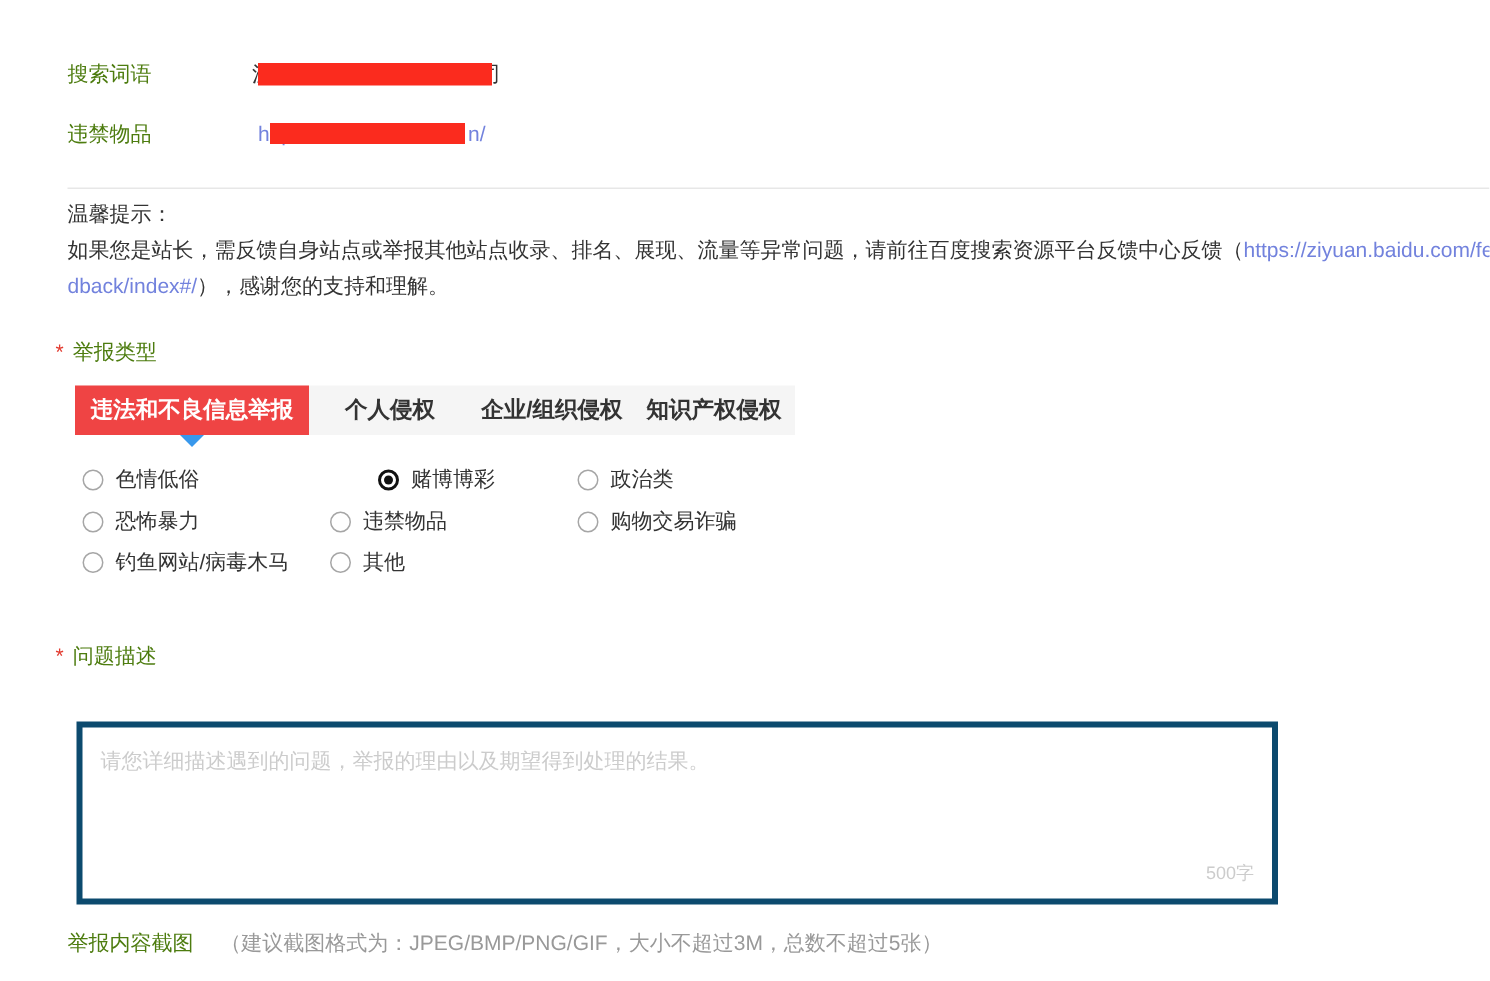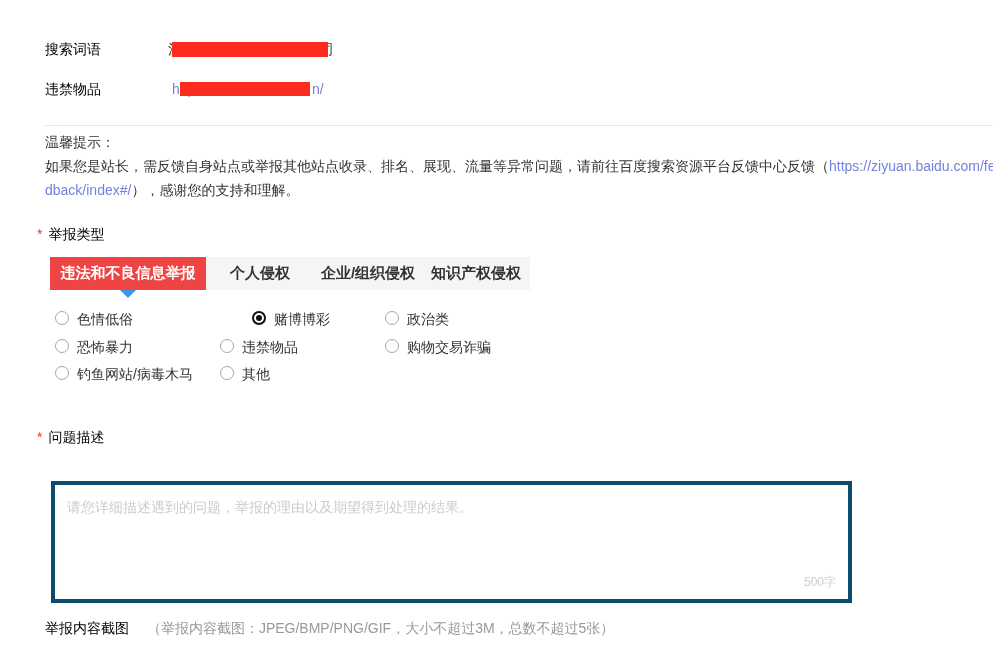--- a/index.html
+++ b/index.html
@@ -3,21 +3,21 @@
 <meta charset="utf-8">
 <style>
   html,body{margin:0;padding:0;}
   body{
     width:993px;height:654px;position:relative;overflow:hidden;
     background:#ffffff;
     font-family:"Liberation Sans","DejaVu Sans",sans-serif;
     font-size:14px;color:#333;
   }
   .abs{position:absolute;}
-  .label{color:#000000;font-size:14px;}
+  .label{color:#4d7c0f;font-size:14px;}
   .req-star{color:#e23b30;margin-right:6px;font-size:14px;}
 
   
   .field-label{left:45px;}
   .redact-wrap{left:168px;height:18px;}
   .redact-block{
     position:absolute;background:#fb2b1e;z-index:2;
   }
   .peek{position:absolute;color:#333;z-index:1;}
   .link-text{color:#7282dd;}
@@ -37,21 +37,21 @@
     font-weight:bold;font-size:15px;color:#333;width:108px;cursor:pointer;
   }
   .tab.active{background:#ef4444;color:#fff;width:156px;}
   .tab-pointer{
     left:120px;top:290px;width:0;height:0;
     border-left:8px solid transparent;border-right:8px solid transparent;
     border-top:8px solid #3898ec;
   }
 
   
-  .radio-opt{display:flex;align-items:flex-start;cursor:pointer;height:18px;}
+  .radio-opt{display:flex;align-items:center;cursor:pointer;height:18px;}
   .radio-circle{
     width:14px;height:14px;border:1px solid #a6a6a6;border-radius:50%;
     background:#fff;box-sizing:border-box;flex:none;
   }
   .radio-opt.selected .radio-circle{
     border:2px solid #111;display:flex;align-items:center;justify-content:center;
   }
   .radio-opt.selected .radio-dot{
     width:6px;height:6px;border-radius:50%;background:#111;
   }
@@ -144,14 +144,14 @@
 <div class="abs" style="left:37px;top:429px;">
   <span class="req-star">*</span><span class="label">问题描述</span>
 </div>
 <div class="abs desc-box">
   <textarea placeholder="请您详细描述遇到的问题，举报的理由以及期望得到处理的结果。" style=""></textarea>
   <span class="char-counter">500字</span>
 </div>
 
 <div class="abs" style="left:45px;top:620px;white-space:nowrap;">
   <span class="label">举报内容截图</span>
-  <span class="hint" style="margin-left:14px;">（举报内容截图：JPEG/BMP/PNG/GIF，大小不超过3M，总数不超过5张）</span>
+  <span class="hint" style="margin-left:14px;">（建议截图格式为：JPEG/BMP/PNG/GIF，大小不超过3M，总数不超过5张）</span>
 </div>
 
 </body></html>

